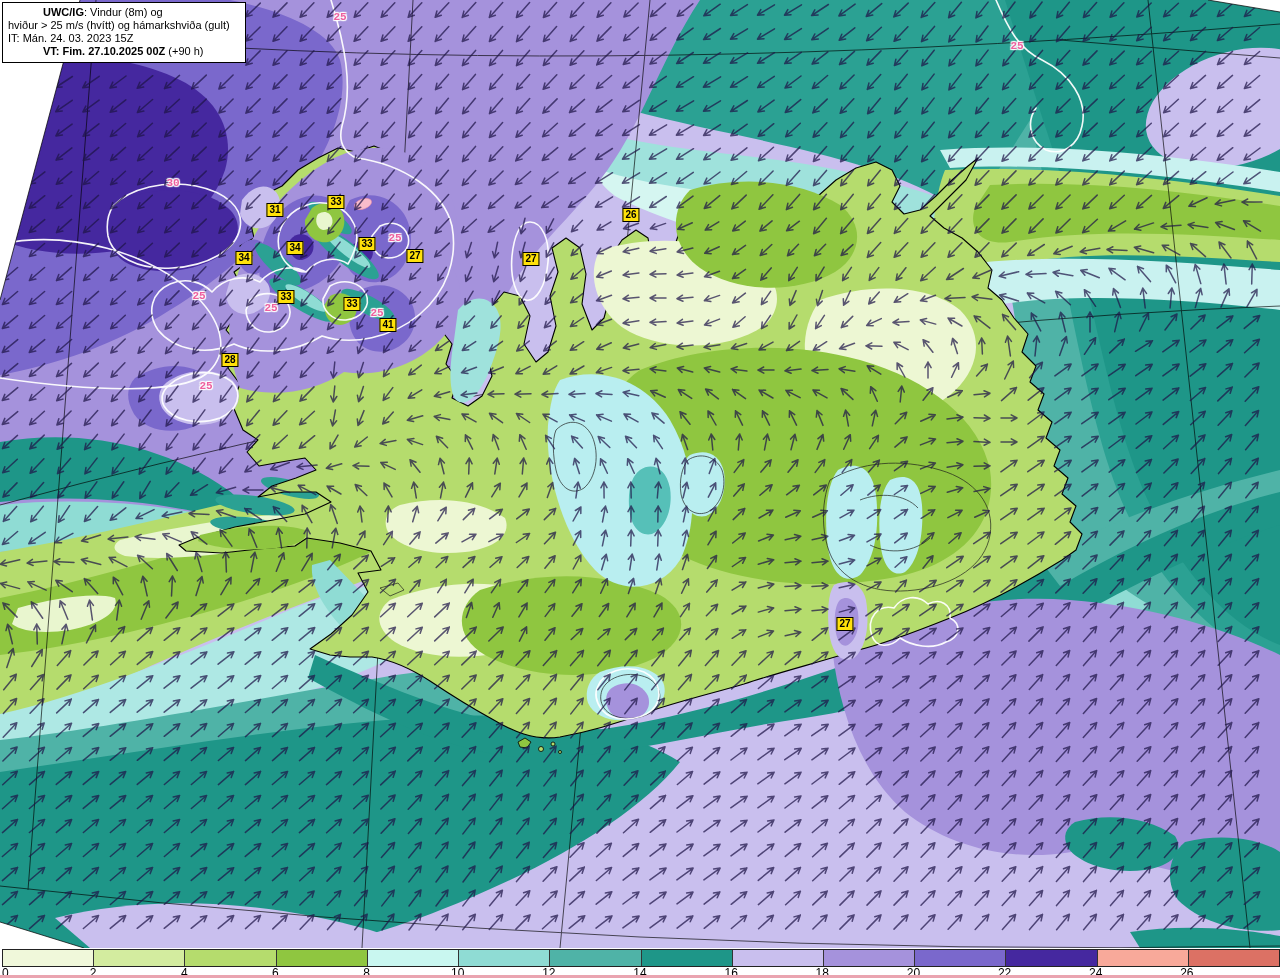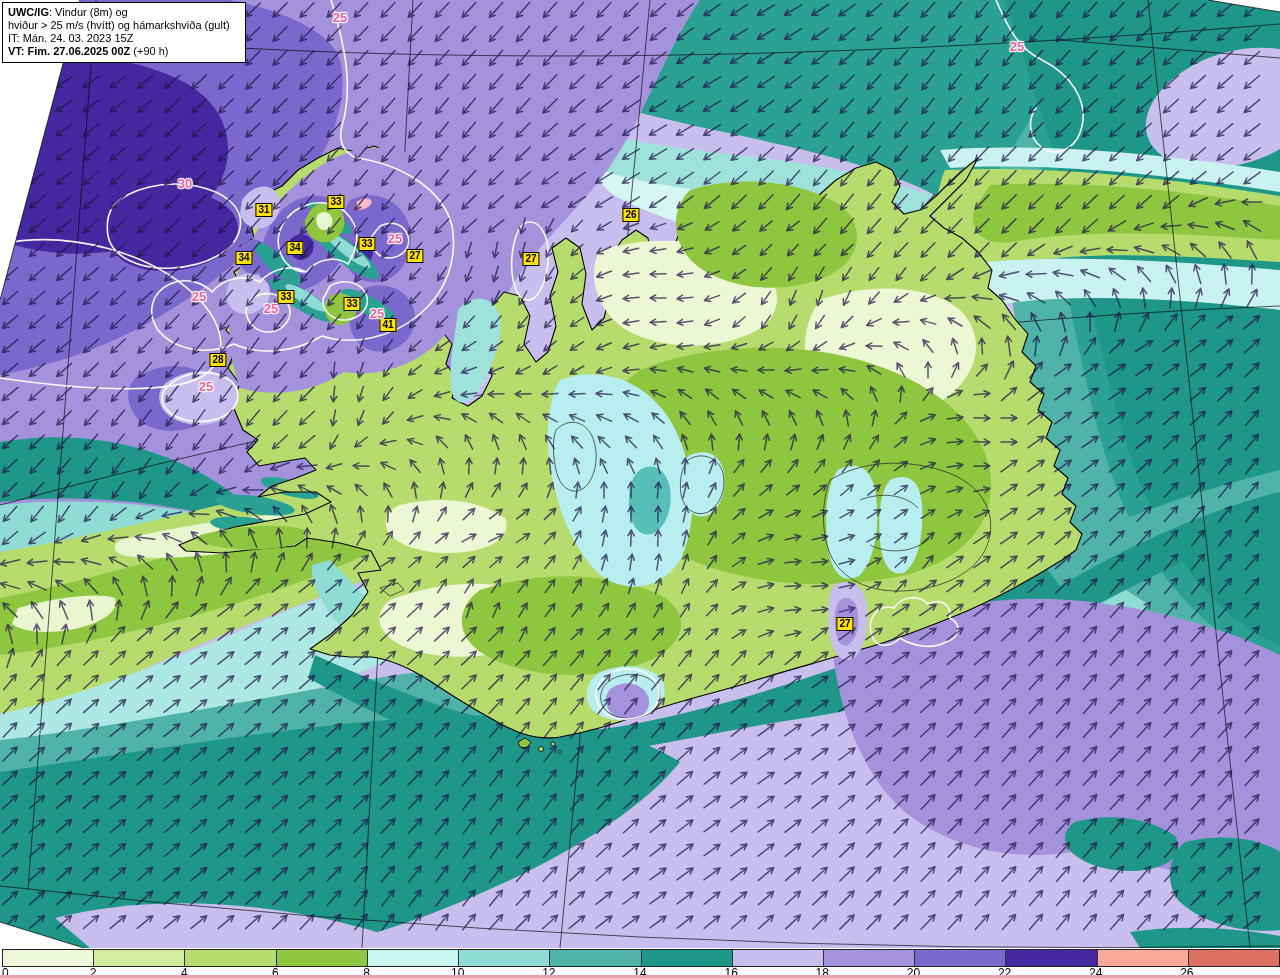--- a/index.html
+++ b/index.html
@@ -3,29 +3,29 @@
 <meta charset="utf-8">
 <style>
   html,body{margin:0;padding:0;background:#fff;}
   #screen{position:relative;width:1280px;height:978px;overflow:hidden;
           font-family:"Liberation Sans","DejaVu Sans",sans-serif;background:#fff;}
   #map-svg{position:absolute;left:0;top:0;}
   
   #title-box{position:absolute;left:2px;top:2px;width:233px;background:#fff;
              border:1px solid #000;padding:3px 4px 4px 5px;font-size:11px;line-height:13px;
              color:#000;z-index:30;}
-  #title-box b{font-weight:bold;}
+  #title-box b{font-weight:bold;margin-left:35px;}
   
   #label-layer{position:absolute;left:0;top:0;width:1280px;height:948px;z-index:20;}
   .gust-label{position:absolute;transform:translate(-50%,-50%);background:#ffe10a;
               border:1px solid #000;color:#000;font-size:10px;font-weight:bold;
               line-height:10px;padding:1px 2px;white-space:nowrap;}
   .contour-label{position:absolute;transform:translate(-50%,-50%);color:#ee5f9e;
-              font-size:13px;font-weight:bold;line-height:11px;white-space:nowrap;
-              text-shadow:0 0 2px #fff,1px 1px 1px #fff,-1px -1px 1px #fff,1px -1px 1px #fff,-1px 1px 1px #fff;}
+              font-size:11px;font-weight:bold;line-height:11px;white-space:nowrap;
+              text-shadow:0 0 2px #fff,1px 1px 1px #fff,-1px -1px 1px #fff,1px -1px 1px #fff,-1px 1px 1px #fff;font-family:Liberation Mono, monospace;}
   
   #colorbar{position:absolute;left:0;top:948px;width:1280px;height:30px;background:#fff;z-index:25;}
   #colorbar-track{position:absolute;left:2px;top:1px;width:1276px;height:16px;
                   border:1px solid #222;display:flex;}
   .cb-seg{height:100%;flex:1 1 0;border-right:1px solid #333;}
   .cb-seg:last-child{border-right:none;}
   .cb-tick{position:absolute;top:18px;font-size:12px;color:#000;transform:translateX(-50%);}
   #bottom-strip{position:absolute;left:0;bottom:0;width:100%;height:3px;background:#eaa4b0;}
 </style>
 </head>
@@ -190,48 +190,48 @@
     <path d="M 1208 0 L 1280 0 L 1280 12 Z" fill="#fff"></path>
     <g stroke="#000" stroke-width="0.9" opacity="0.8">
       <path d="M 80 0 L 0 300"></path>
       <path d="M 0 922 L 84 948"></path>
       <path d="M 1208 0 L 1280 12"></path>
     </g>
   </g>
 </svg>
 
 <div id="label-layer">
-      <div class="gust-label" style="left: 264px; top: 210px;">31</div>
+      <div class="gust-label" style="left: 275px; top: 210px;">31</div>
       <div class="gust-label" style="left: 336px; top: 202px;">33</div>
       <div class="gust-label" style="left: 367px; top: 244px;">33</div>
       <div class="gust-label" style="left: 295px; top: 248px;">34</div>
       <div class="gust-label" style="left: 244px; top: 258px;">34</div>
       <div class="gust-label" style="left: 415px; top: 256px;">27</div>
       <div class="gust-label" style="left: 286px; top: 297px;">33</div>
       <div class="gust-label" style="left: 352px; top: 304px;">33</div>
       <div class="gust-label" style="left: 388px; top: 325px;">41</div>
-      <div class="gust-label" style="left: 218px; top: 360px;">28</div>
+      <div class="gust-label" style="left: 230px; top: 360px;">28</div>
       <div class="gust-label" style="left: 631px; top: 215px;">26</div>
       <div class="gust-label" style="left: 531px; top: 259px;">27</div>
       <div class="gust-label" style="left: 845px; top: 624px;">27</div>
       <div class="contour-label" style="left: 340px; top: 17px;">25</div>
       <div class="contour-label" style="left: 1017px; top: 46px;">25</div>
-      <div class="contour-label" style="left: 185px; top: 183px;">30</div>
+      <div class="contour-label" style="left: 173px; top: 183px;">30</div>
       <div class="contour-label" style="left: 395px; top: 238px;">25</div>
       <div class="contour-label" style="left: 199px; top: 296px;">25</div>
       <div class="contour-label" style="left: 271px; top: 308px;">25</div>
       <div class="contour-label" style="left: 377px; top: 313px;">25</div>
       <div class="contour-label" style="left: 206px; top: 386px;">25</div>
     </div>
 
 <div id="title-box">
   <div><b>UWC/IG</b><span>: Vindur (8m) og</span></div>
   <div>hviður &gt; 25 m/s (hvítt) og hámarkshviða (gult)</div>
   <div>IT: Mán. 24. 03. 2023 15Z</div>
-  <div><b>VT: Fim. 27.06.2025 00Z</b><span> (+90 h)</span></div>
+  <div><b>VT: Fim. 27.10.2025 00Z</b><span> (+90 h)</span></div>
 </div>
 
 <div id="colorbar">
   <div id="colorbar-track">
         <div class="cb-seg" title="0-2" style="background: rgb(240, 248, 218);"></div>
         <div class="cb-seg" title="2-4" style="background: rgb(211, 236, 159);"></div>
         <div class="cb-seg" title="4-6" style="background: rgb(181, 220, 109);"></div>
         <div class="cb-seg" title="6-8" style="background: rgb(143, 198, 64);"></div>
         <div class="cb-seg" title="8-10" style="background: rgb(201, 247, 240);"></div>
         <div class="cb-seg" title="10-12" style="background: rgb(143, 220, 212);"></div>

